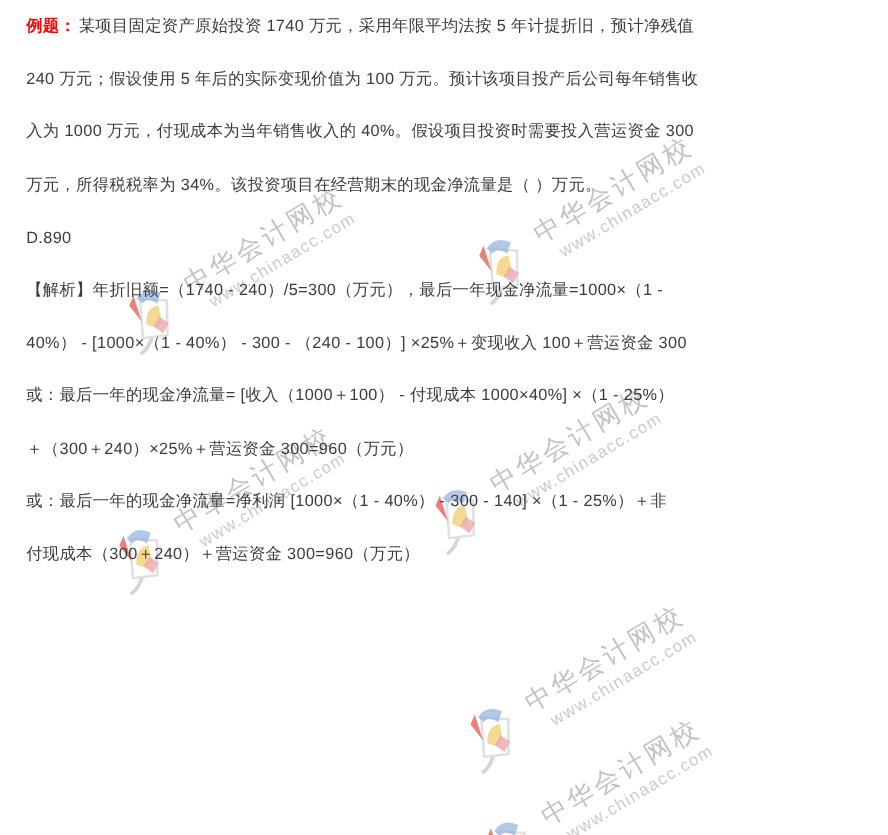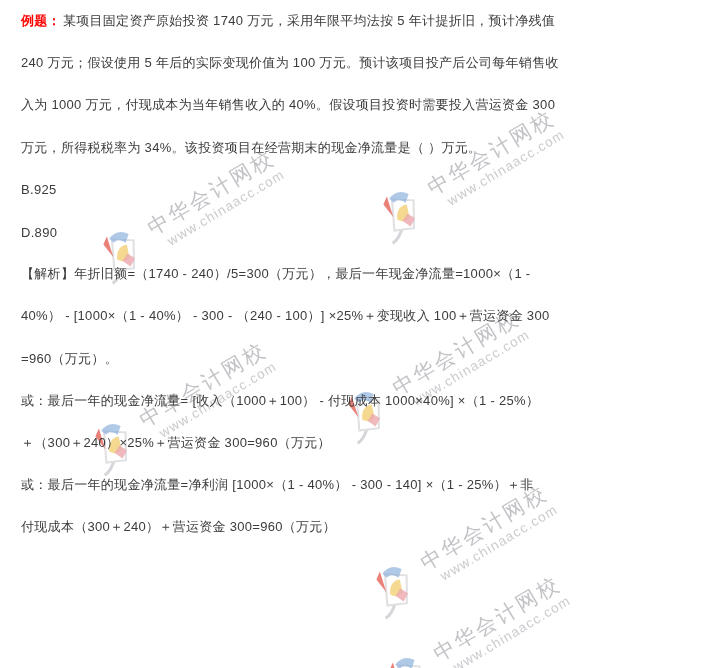--- a/index.html
+++ b/index.html
@@ -156,25 +156,23 @@
 
   <div class="content">
     <div class="line">
       <span class="q-label">例题：</span>
       <span>某项目固定资产原始投资 1740 万元，采用年限平均法按 5 年计提折旧，预计净残值</span>
     </div>
     <div class="line">240 万元；假设使用 5 年后的实际变现价值为 100 万元。预计该项目投产后公司每年销售收</div>
     <div class="line">入为 1000 万元，付现成本为当年销售收入的 40%。假设项目投资时需要投入营运资金 300</div>
     <div class="line">万元，所得税税率为 34%。该投资项目在经营期末的现金净流量是（ ）万元。</div>
 
-    <div class="line">B.925</div>
     <div class="line">D.890</div>
 
 
     <div class="line">【解析】年折旧额=（1740 - 240）/5=300（万元），最后一年现金净流量=1000×（1 -</div>
     <div class="line">40%） - [1000×（1 - 40%） - 300 - （240 - 100）] ×25%＋变现收入 100＋营运资金 300</div>
-    <div class="line">=960（万元）。</div>
     <div class="line">或：最后一年的现金净流量= [收入（1000＋100） - 付现成本 1000×40%] ×（1 - 25%）</div>
     <div class="line">＋（300＋240）×25%＋营运资金 300=960（万元）</div>
     <div class="line">或：最后一年的现金净流量=净利润 [1000×（1 - 40%） - 300 - 140] ×（1 - 25%）＋非</div>
     <div class="line">付现成本（300＋240）＋营运资金 300=960（万元）</div>
   </div>
 </div>
 
 </body></html>

